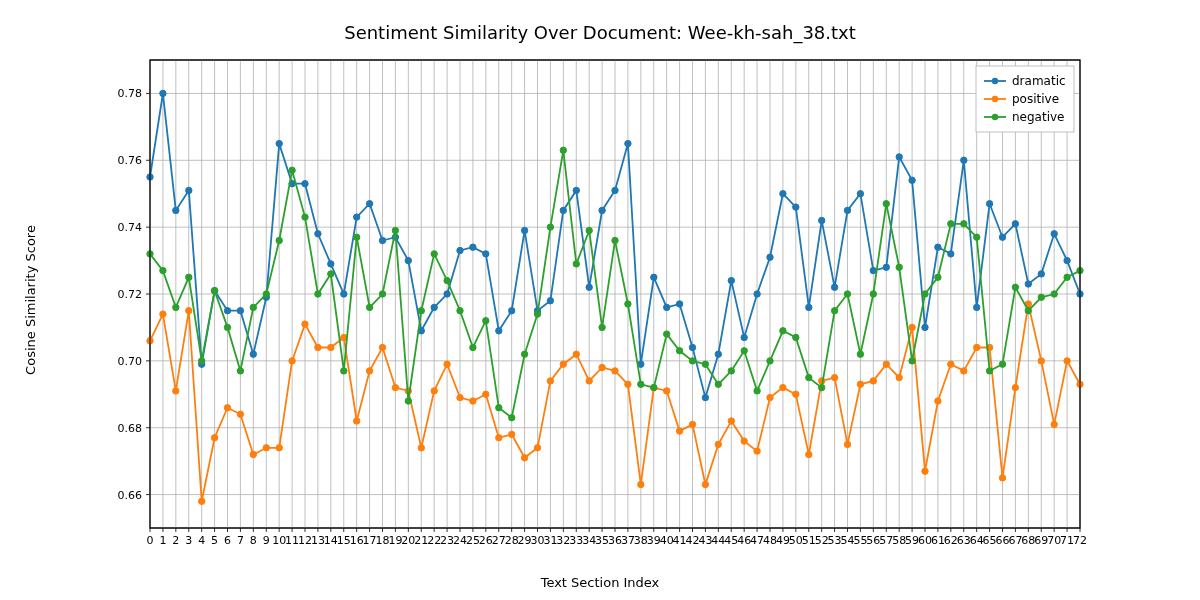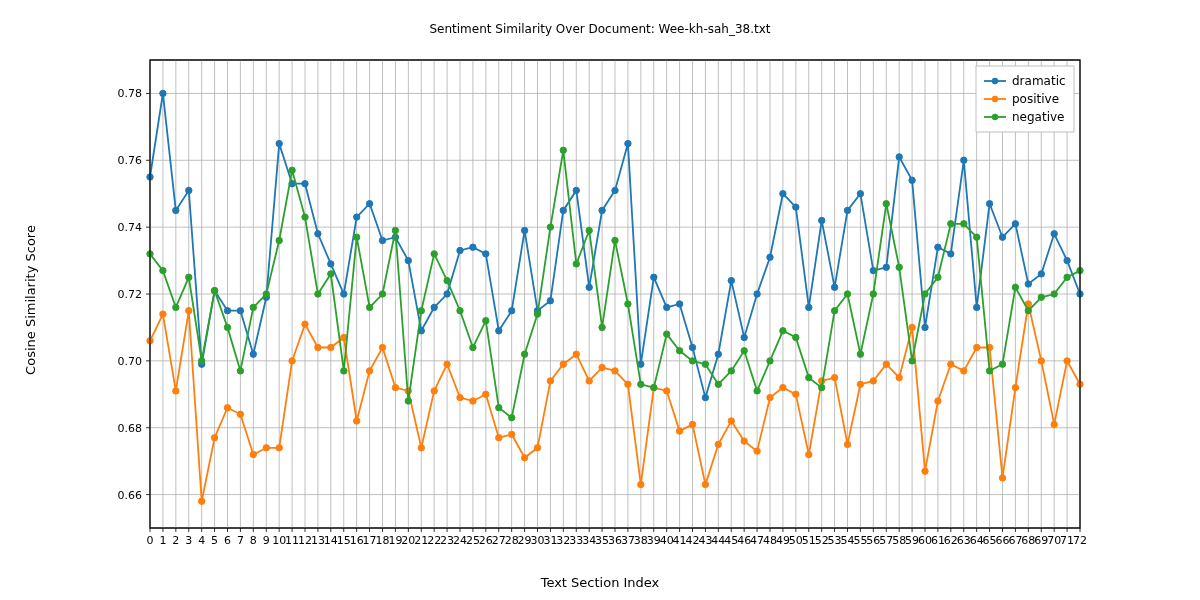--- a/index.html
+++ b/index.html
@@ -15,21 +15,21 @@
     position: relative;
     width: 1200px;
     height: 600px;
   }
   .title {
     position: absolute;
     top: 22px;
     left: 0;
     width: 1200px;
     text-align: center;
-    font-size: 12px;
+    font-size: 18px;
     color: #000;
   }
   .ylabel {
     position: absolute;
     left: 30px;
     top: 300px;
     transform: translate(-50%, -50%) rotate(-90deg);
     font-size: 13px;
     color: #000;
     white-space: nowrap;

